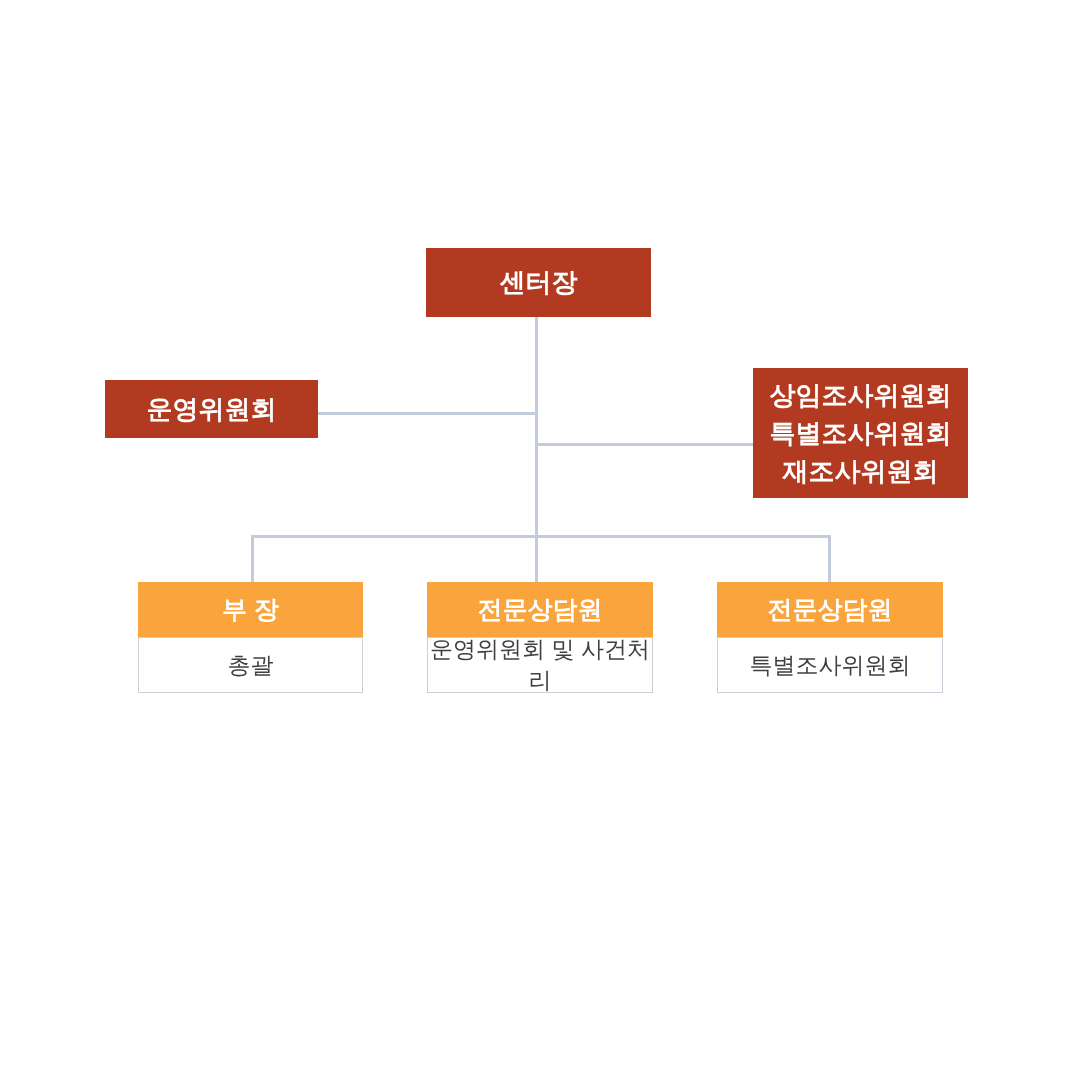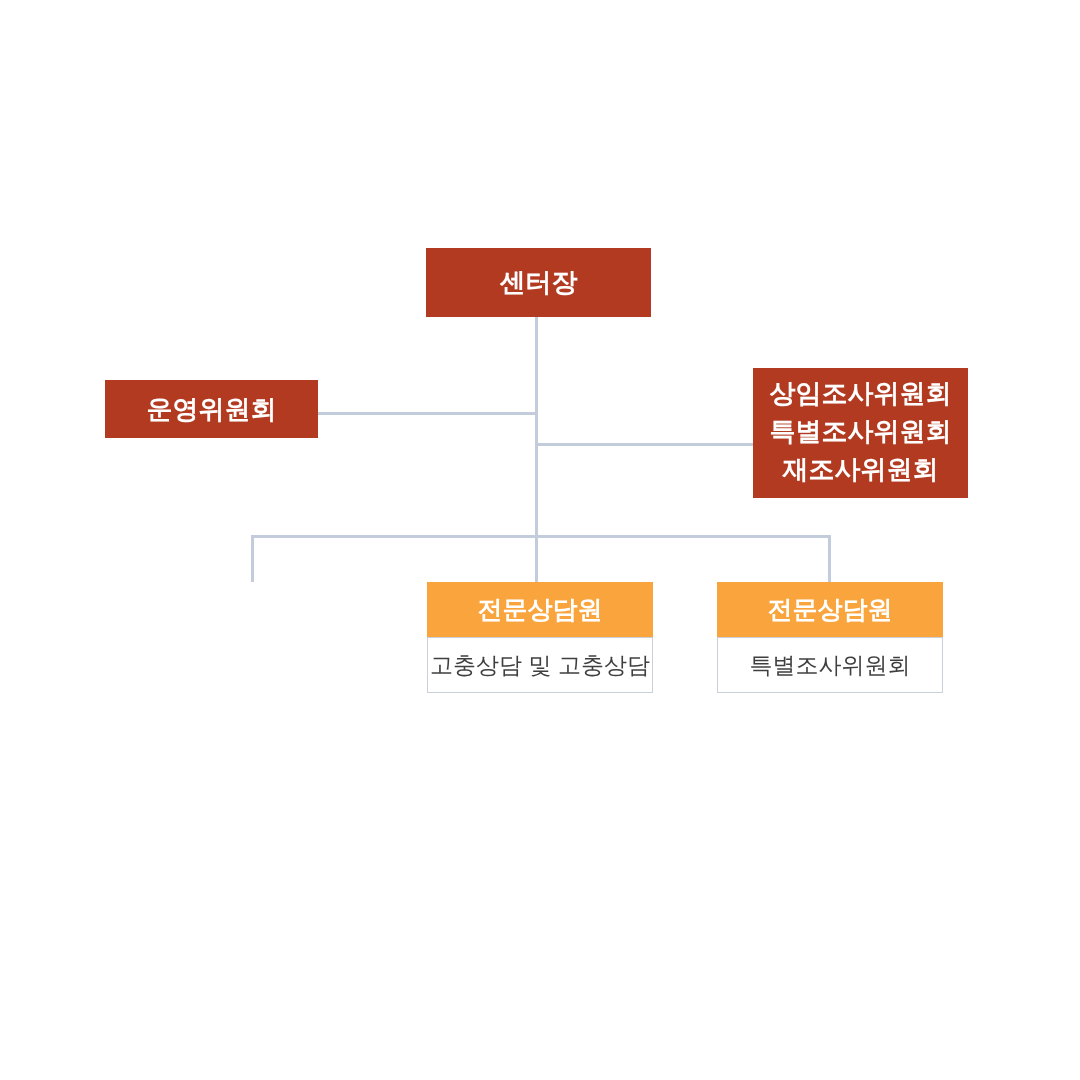--- a/index.html
+++ b/index.html
@@ -15,21 +15,20 @@
     width:1080px;height:1080px;background:#ffffff;
     font-family:"Liberation Sans","DejaVu Sans",sans-serif;
     position:relative;overflow:hidden;
   }
   .stage{position:absolute;left:0;top:0;width:1080px;height:1080px;}
   .line{position:absolute;background:var(--connector);}
   .box{
     position:absolute;box-sizing:border-box;
     display:flex;align-items:center;justify-content:center;
     text-align:center;
-    font-family:Liberation Mono, monospace;
   }
   .red-box{
     background:var(--primary-red);
     color:var(--box-text);
     font-weight:bold;font-size:26px;
   }
   .multi-line{flex-direction:column;line-height:38px;}
   .dept-card{position:absolute;box-sizing:border-box;}
   .dept-header{
     box-sizing:border-box;height:55px;width:100%;
@@ -64,24 +63,28 @@
   <div class="box red-box multi-line" style="left:753px;top:368px;width:215px;height:130px;">
     <span>상임조사위원회</span>
     <span>특별조사위원회</span>
     <span>재조사위원회</span>
   </div>
 
   <div class="box red-box" style="left:105px;top:380px;width:213px;height:58px;">
     <span>운영위원회</span>
   </div>
 
+  <div class="dept-card" style="left:138px;top:582px;width:225px;">
+    <div class="dept-header">부 장</div>
+    <div class="dept-body">총괄</div>
+  </div>
 
   <div class="dept-card" style="left:427px;top:582px;width:226px;">
     <div class="dept-header">전문상담원</div>
-    <div class="dept-body">고충상담 및 고충상담</div>
+    <div class="dept-body">운영위원회 및 사건처리</div>
   </div>
 
   <div class="dept-card" style="left:717px;top:582px;width:226px;">
     <div class="dept-header">전문상담원</div>
     <div class="dept-body">특별조사위원회</div>
   </div>
 
 </div>
 
 </body></html>

